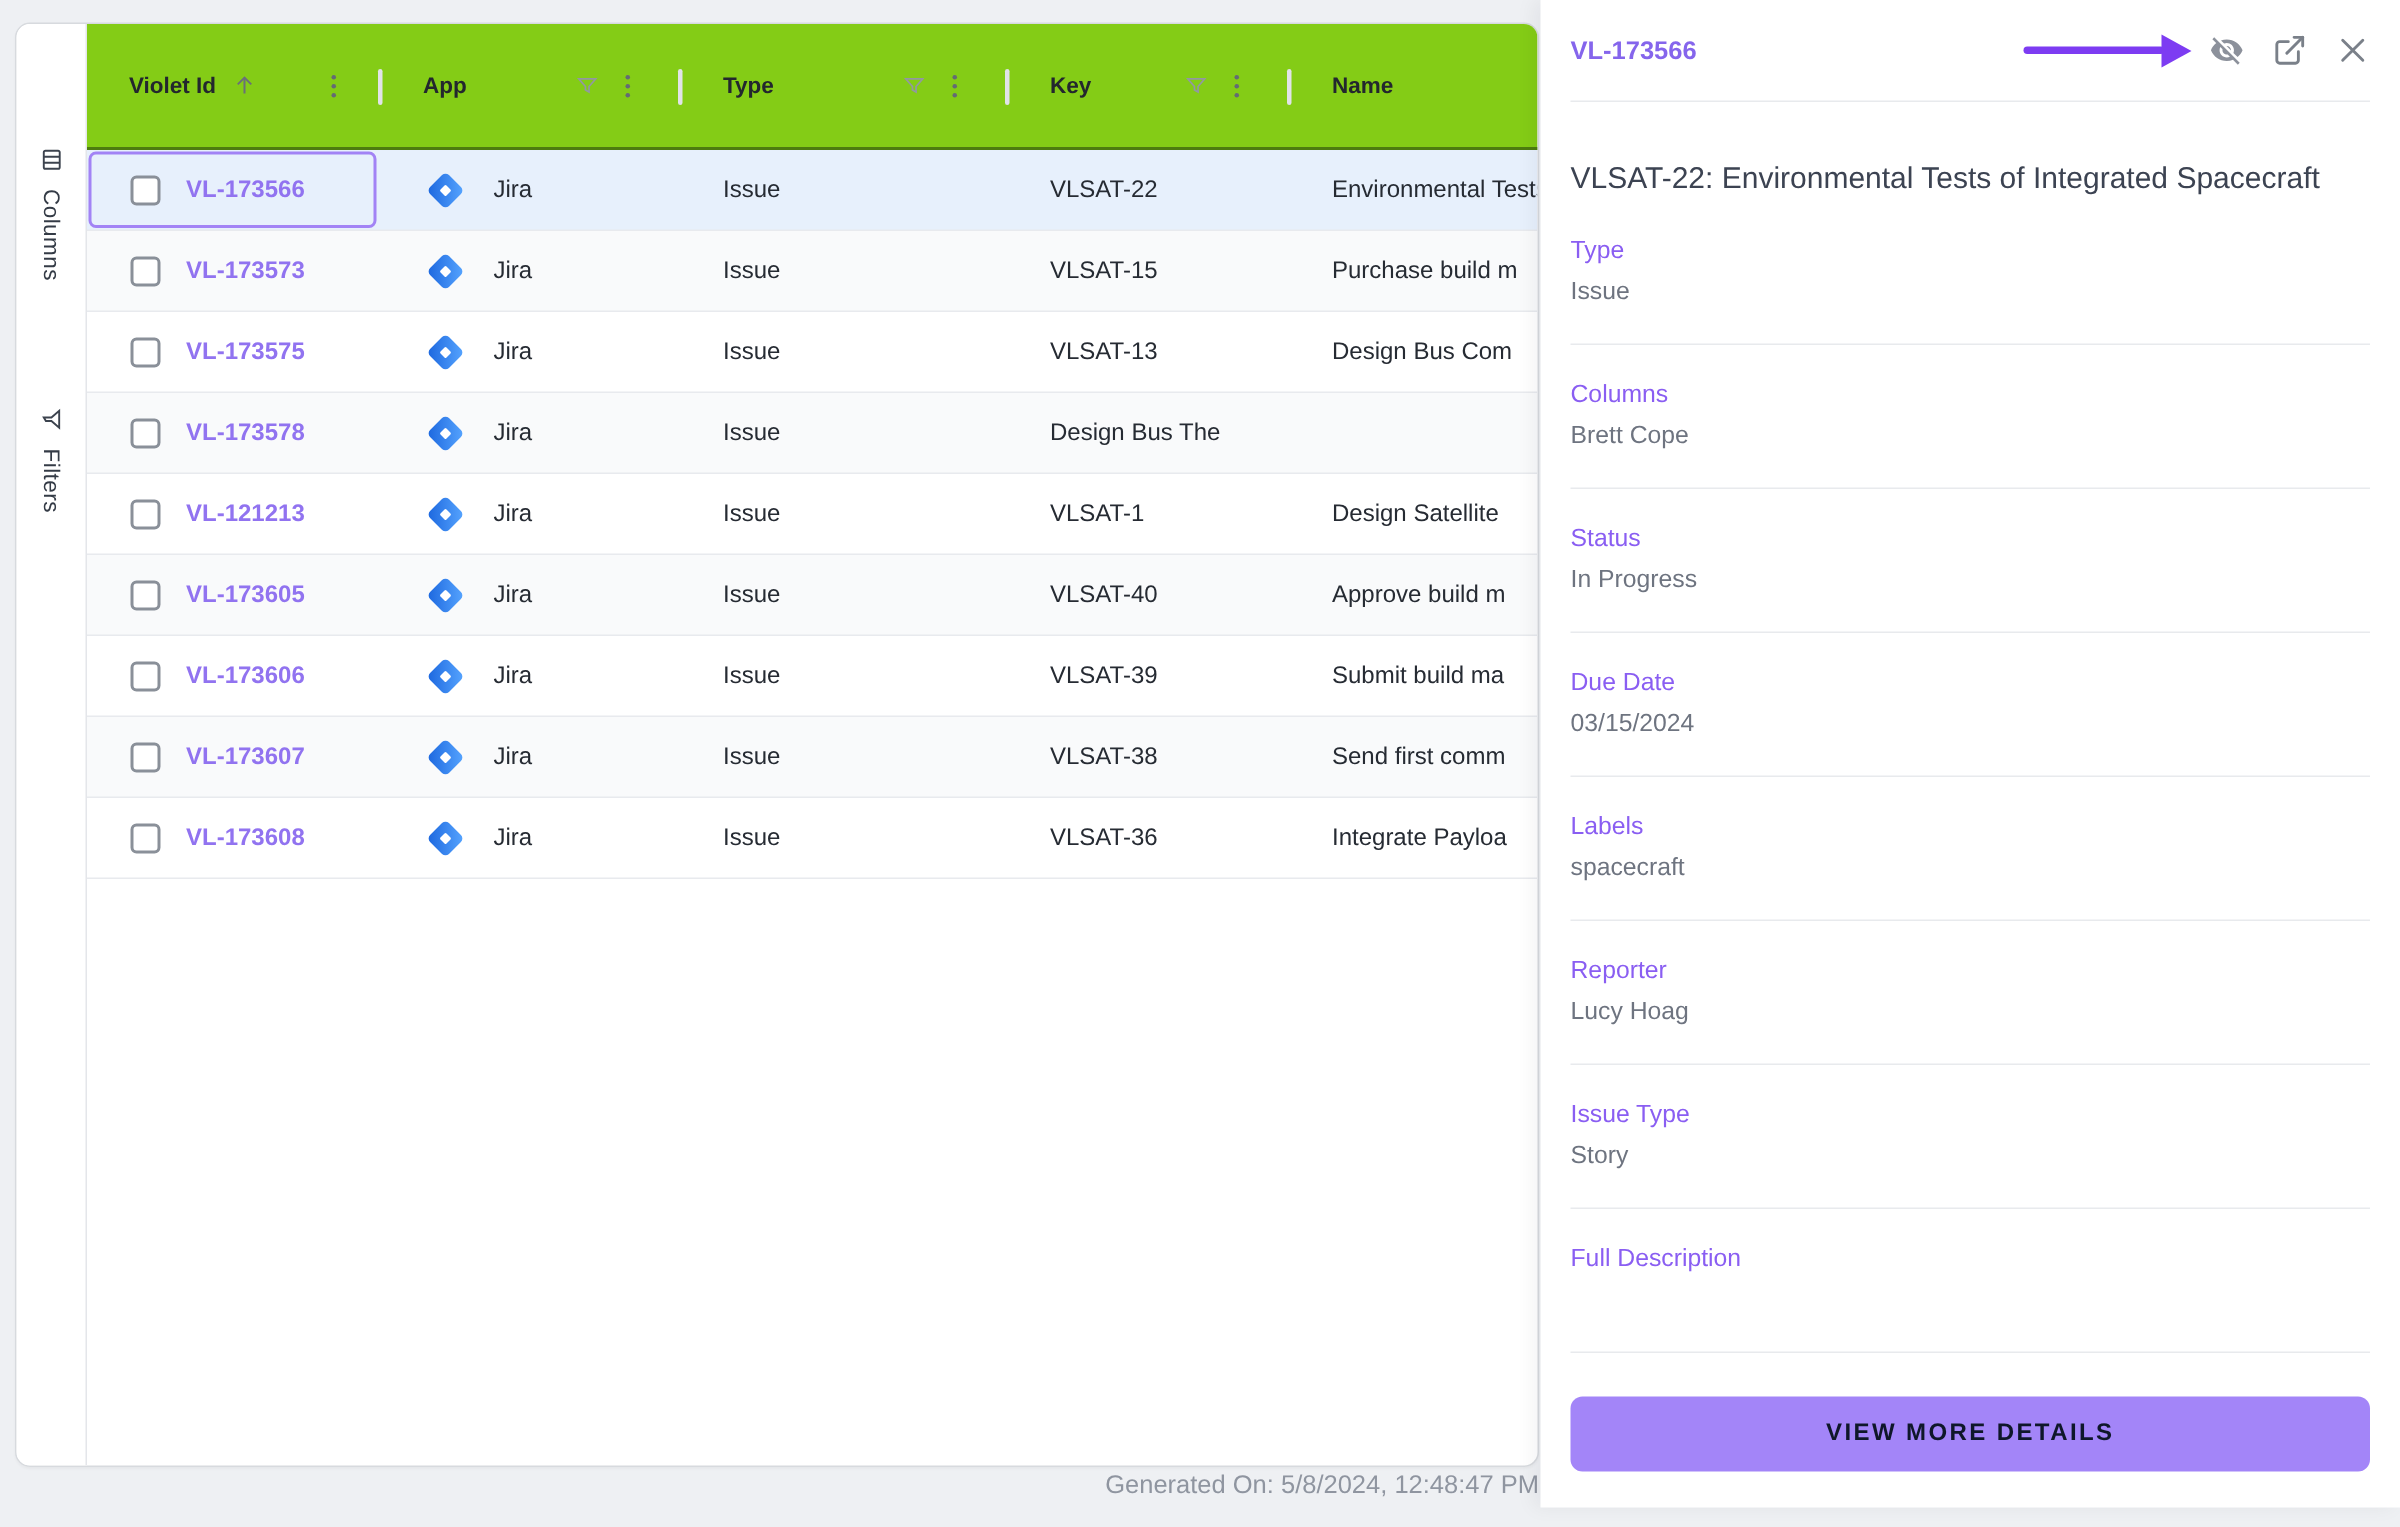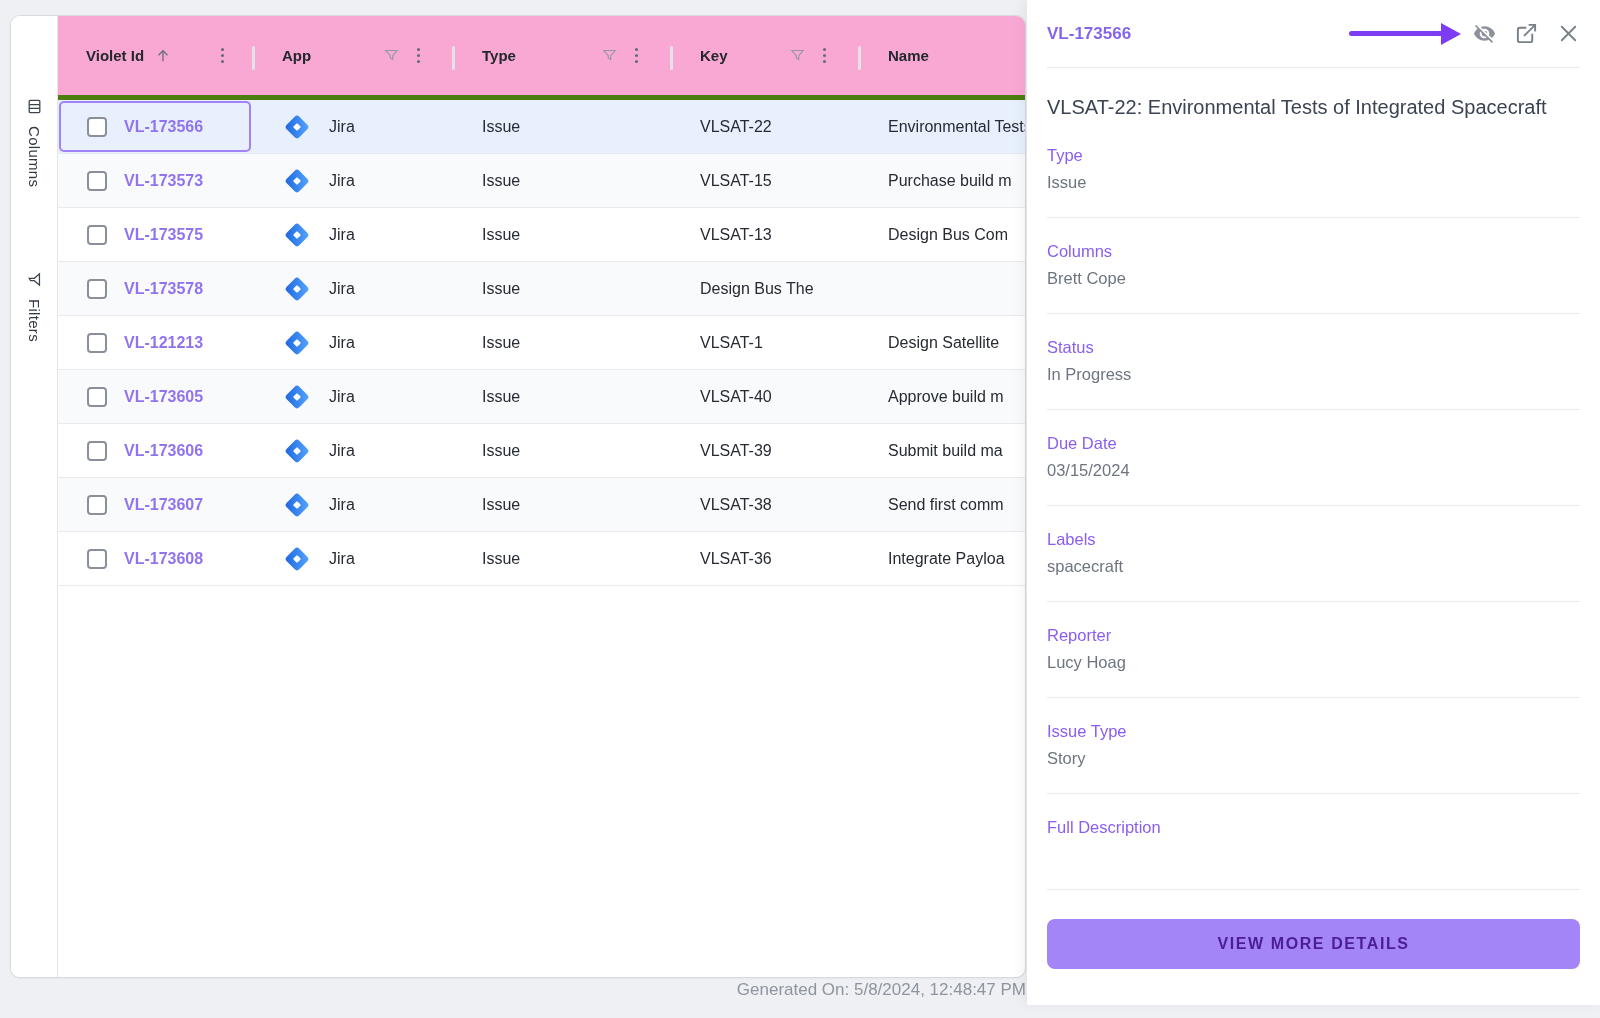--- a/index.html
+++ b/index.html
@@ -27,21 +27,21 @@
     padding-top:82px; gap:84px; background:#fff;
   }
   .rail-btn { display:flex; flex-direction:column; align-items:center; gap:11px; color:#343b46; cursor:pointer; }
   .rail-btn svg { width:17px; height:17px; stroke:#3c434e; transform:rotate(90deg); }
   .rail-label { writing-mode:vertical-rl; font-size:15px; letter-spacing:.3px; }
 
   
   .table-area { flex:1; display:flex; flex-direction:column; min-width:0; }
   .thead {
     height:84px; flex:0 0 84px; display:flex; align-items:center;
-    background:#f9a8d4; border-bottom:5px solid #4d7c0f;
+    background:#84cc16; border-bottom:2px solid #4d7c0f;
     font-weight:bold; font-size:15px; color:#23272e;
   }
   .th { display:flex; align-items:center; height:100%; position:relative; padding:0 30px; }
   .th + .th::before {
     content:""; position:absolute; left:0; top:30px; width:3px; height:24px;
     background:#e1e3e8; border-radius:2px;
   }
   .w-id   { width:194px; flex:0 0 194px; }
   .w-app  { width:200px; flex:0 0 200px; }
   .w-type { width:218px; flex:0 0 218px; }
@@ -94,30 +94,30 @@
   .annot-arrow .shaft { width:94px; height:5px; background:#7d3cf2; border-radius:3px; }
   .annot-arrow .head {
     width:0; height:0; margin-left:-2px;
     border-left:20px solid #7d3cf2; border-top:11px solid transparent; border-bottom:11px solid transparent;
   }
   .panel-icons { display:flex; align-items:center; gap:19px; }
   .picon { cursor:pointer; }
   .picon svg { width:23px; height:23px; }
 
   .panel-title {
-    margin-top:24px; font-size:20px; line-height:30px; font-weight:500; color:#3c4352;
+    margin-top:36px; font-size:20px; line-height:30px; font-weight:500; color:#3c4352;
   }
 
   .field { padding:24px 0; border-bottom:1px solid #e8eaed; }
   .field-label { font-size:16.5px; color:#8a5ef2; margin-bottom:8px; }
   .field-value { font-size:16.5px; color:#6e7480; min-height:20px; }
 
   .view-more {
     margin-top:29px; width:100%; height:50px; border:none; border-radius:8px;
-    background:#a385f8; color:#4c1d95; font-family:"Liberation Sans", sans-serif;
+    background:#a385f8; color:#0f172a; font-family:"Liberation Sans", sans-serif;
     font-size:16px; font-weight:600; letter-spacing:1.6px; cursor:pointer;
   }
 </style>
 </head>
 <body>
 
 <svg width="0" height="0" style="position:absolute" aria-hidden="true">
   <defs>
     <linearGradient id="jiraGrad" x1="0" y1="1" x2="1" y2="0">
       <stop offset="0" stop-color="#1b66de"></stop>

